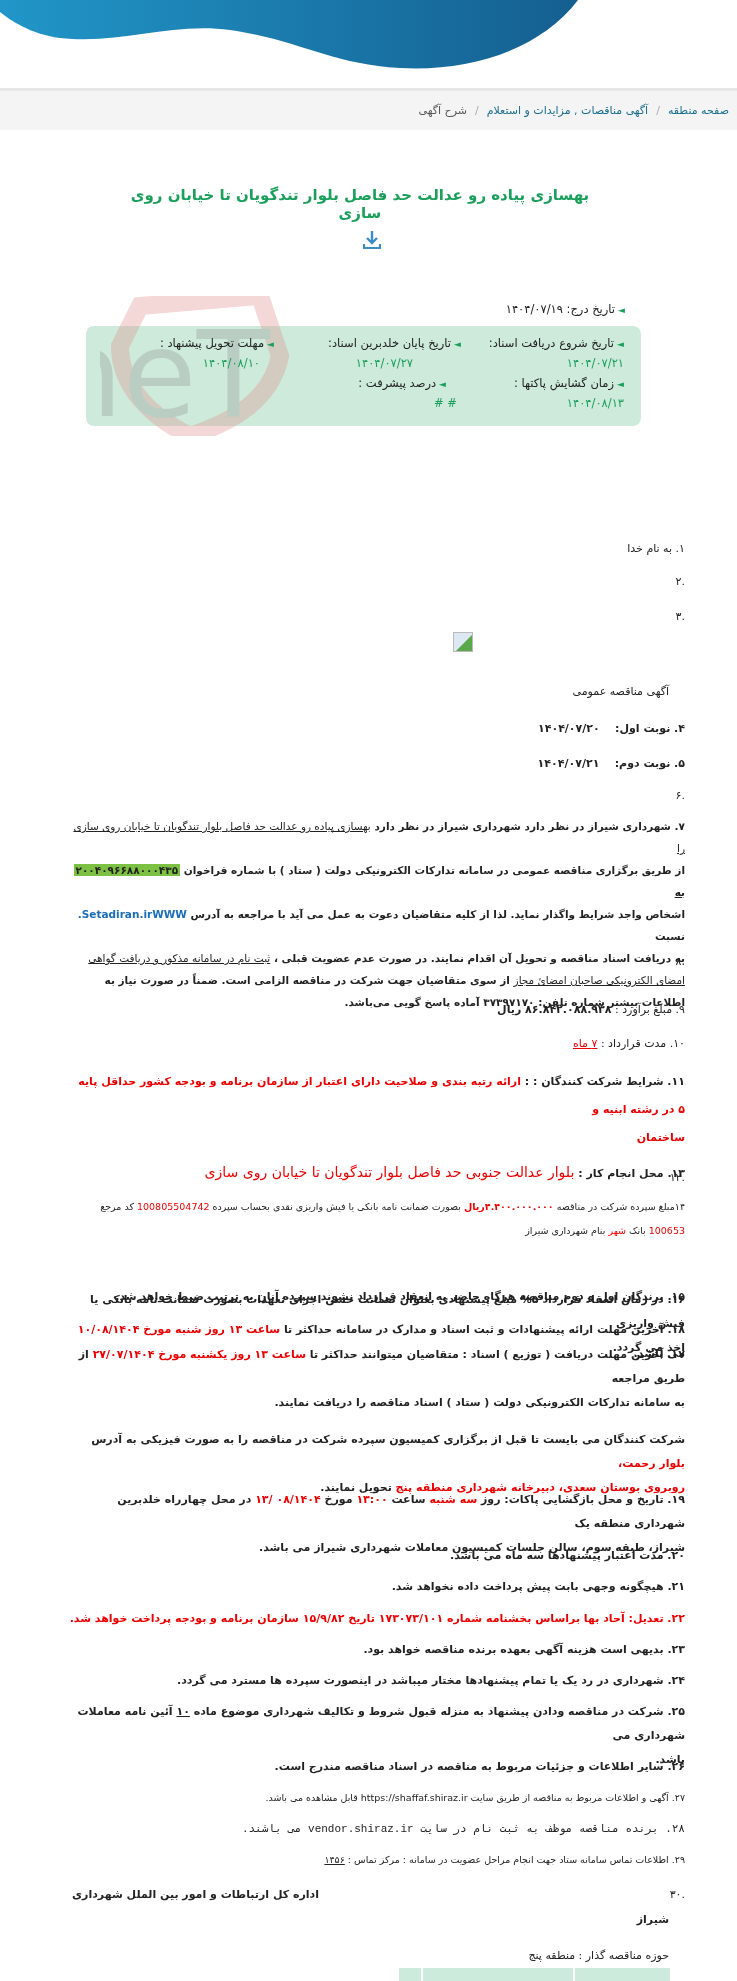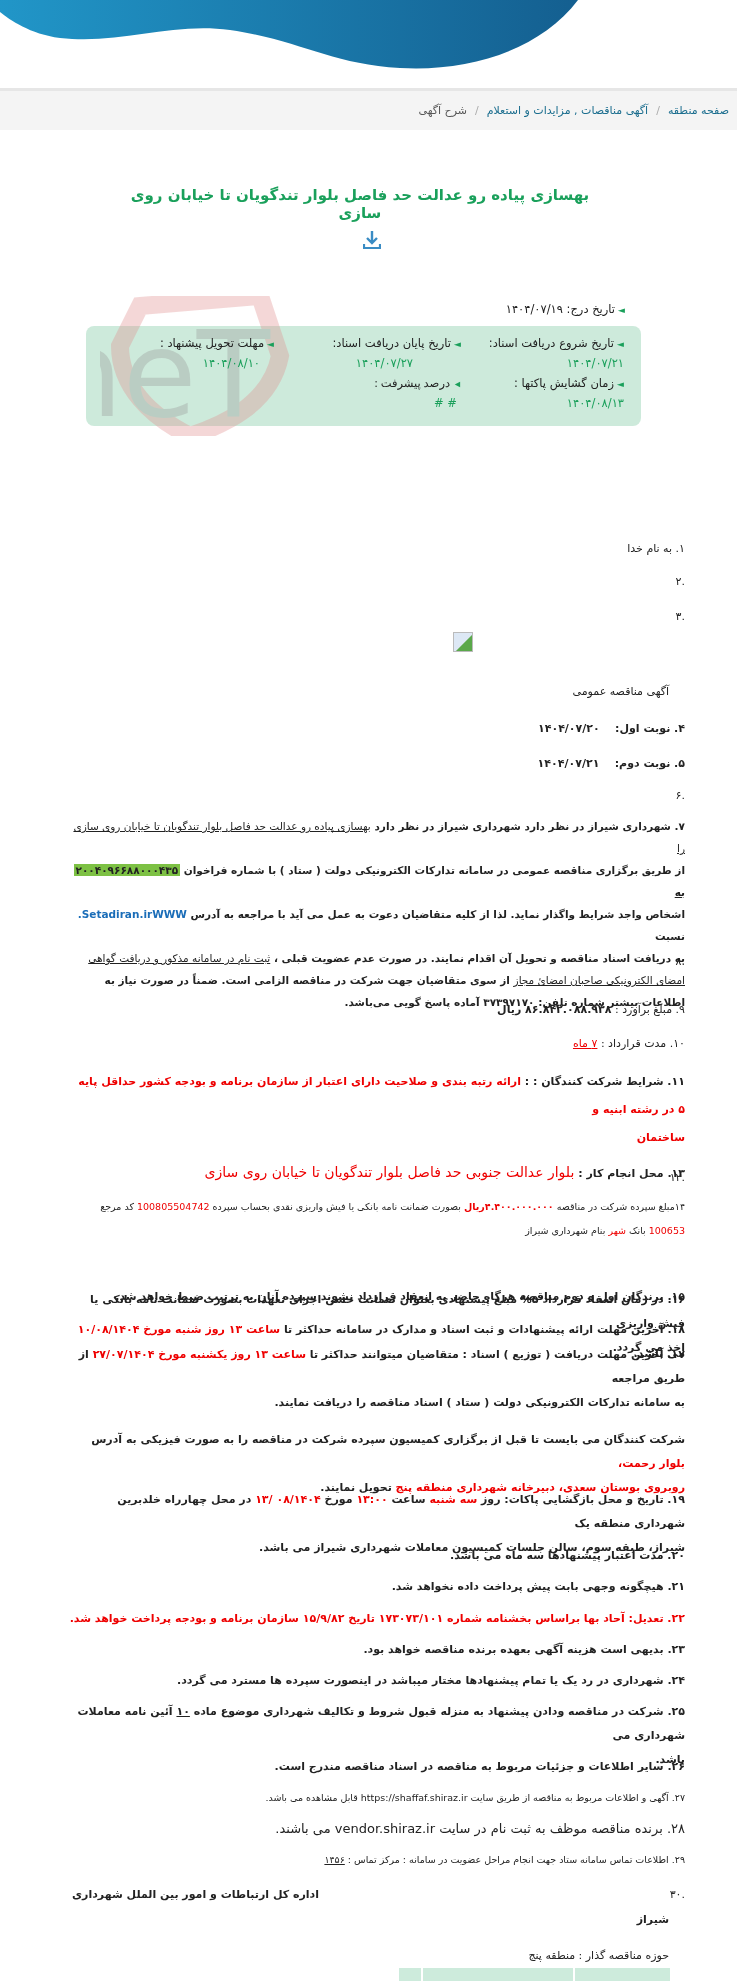--- a/index.html
+++ b/index.html
@@ -60,27 +60,27 @@
   <path d="M40,10 L160,0 L180,60 C170,110 120,130 90,140 C50,120 20,90 20,50 Z" fill="none" stroke="#e09090" stroke-width="18"></path>
   <text x="170" y="120" font-family="DejaVu Sans, sans-serif" font-size="120" fill="#999">AriaTender.neT</text>
 </svg>
 
 <div class="date-ins">
   <span class="tri">◄</span><span>تاریخ درج:</span> <span>۱۴۰۴/۰۷/۱۹</span>
 </div>
 
 <div class="info-cell" style="top:336px; right:113px;"><span class="tri">◄</span><span>تاریخ شروع دریافت اسناد:</span></div>
 <div class="info-val" style="top:356px; right:113px;">۱۴۰۴/۰۷/۲۱</div>
-<div class="info-cell" style="top:336px; right:276px;"><span class="tri">◄</span><span>تاریخ پایان دریافت اسناد:</span></div>
+<div class="info-cell" style="top:336px; right:276px;"><span class="tri">◄</span><span>تاریخ پایان خلدبرین اسناد:</span></div>
 <div class="info-val" style="top:356px; right:324px;">۱۴۰۴/۰۷/۲۷</div>
 <div class="info-cell" style="top:336px; right:463px;"><span class="tri">◄</span><span>مهلت تحویل پیشنهاد :</span></div>
 <div class="info-val" style="top:356px; right:477px;">۱۴۰۴/۰۸/۱۰</div>
 <div class="info-cell" style="top:376px; right:113px;"><span class="tri">◄</span><span>زمان گشایش پاکتها :</span></div>
 <div class="info-val" style="top:396px; right:113px;">۱۴۰۴/۰۸/۱۳</div>
-<div class="info-cell" style="top:376px; right:275px;font-family:Liberation Serif, serif;"><span class="tri">◄</span><span>درصد پیشرفت :</span></div>
+<div class="info-cell" style="top:376px; right:291px;"><span class="tri">◄</span><span>درصد پیشرفت :</span></div>
 <div class="info-val" style="top:396px; right:280px;"># #</div>
 
 <div class="item" style="top:537px;">۱. به نام خدا</div>
 <div class="item" style="top:570px;">.۲</div>
 <div class="item" style="top:605px;">.۳</div>
 <div class="broken-img"></div>
 <div class="item" style="top:680px; right:68px;">آگهی مناقصه عمومی</div>
 <div class="item bold" style="top:717px;"><span>۴. نوبت اول:</span>&nbsp;&nbsp;&nbsp; <span>۱۴۰۴/۰۷/۲۰</span></div>
 <div class="item bold" style="top:752px;"><span>۵. نوبت دوم:</span>&nbsp;&nbsp;&nbsp; <span>۱۴۰۴/۰۷/۲۱</span></div>
 <div class="item" style="top:784px;">.۶</div>
@@ -108,21 +108,21 @@
 <div class="item bold" style="top:1428px; left:72px;"><span>شرکت کنندگان می بایست تا قبل از برگزاری کمیسیون سپرده شرکت در مناقصه را به صورت فیزیکی به آدرس </span><span class="red">بلوار رحمت،</span><br><span class="red">روبروی بوستان سعدی، دبیرخانه شهرداری منطقه پنج</span><span> تحویل نمایند.</span></div>
 <div class="item bold" style="top:1488px; left:72px;"><span>۱۹. تاریخ و محل بازگشایی پاکات: روز </span><span class="red">سه شنبه</span><span> ساعت  </span><span class="red">۱۳:۰۰</span><span>  مورخ  </span><span class="red">۰۸/۱۴۰۴ /۱۳</span><span> در محل چهارراه خلدبرین شهرداری منطقه یک</span><br><span>شیراز، طبقه سوم، سالن جلسات کمیسیون معاملات شهرداری شیراز می باشد.</span></div>
 <div class="item bold" style="top:1544px;">۲۰. مدت اعتبار پیشنهادها سه ماه می باشد.</div>
 <div class="item bold" style="top:1575px;">۲۱. هیچگونه وجهی بابت پیش پرداخت داده نخواهد شد.</div>
 <div class="item bold red" style="top:1607px;">۲۲. تعدیل: آحاد بها براساس بخشنامه شماره ۱۷۳۰۷۳/۱۰۱ تاریخ ۱۵/۹/۸۲ سازمان برنامه و بودجه پرداخت خواهد شد.</div>
 <div class="item bold" style="top:1638px;">۲۳. بدیهی است هزینه آگهی بعهده برنده مناقصه خواهد بود.</div>
 <div class="item bold" style="top:1669px;margin-left:20px;">۲۴.  شهرداری در رد یک یا تمام پیشنهادها  مختار میباشد در اینصورت سپرده ها مسترد می گردد.</div>
 <div class="item bold" style="top:1700px; left:72px;"><span>۲۵. شرکت در مناقصه ودادن پیشنهاد به منزله قبول شروط و تکالیف شهرداری موضوع ماده </span><span class="u">۱۰</span><span> آئین نامه معاملات شهرداری می</span><br><span>باشد.</span></div>
 <div class="item bold" style="top:1755px;">۲۶. سایر اطلاعات و جزئیات مربوط به مناقصه در اسناد مناقصه مندرج است.</div>
 <div class="item" style="top:1786px; font-size:9.5px;">۲۷. آگهی و اطلاعات مربوط به مناقصه از طریق سایت https://shaffaf.shiraz.ir قابل مشاهده می باشد.</div>
-<div class="item" style="top:1817px; font-size:13px;">۲۸. برنده مناقصه موظف به ثبت نام در سایت vendor.shiraz.ir می باشند.</div>
+<div class="item" style="top:1817px; font-size:11px;font-family:Liberation Mono, monospace;">۲۸. برنده مناقصه موظف به ثبت نام در سایت vendor.shiraz.ir می باشند.</div>
 <div class="item" style="top:1848px; font-size:9.5px;"><span>۲۹. اطلاعات تماس سامانه ستاد جهت انجام مراحل عضویت در سامانه : مرکز تماس : </span><span class="u">۱۴۵۶</span></div>
 <div class="item" style="top:1883px;">.۳۰</div>
 <div class="item bold" style="top:1883px; right:auto; left:72px;">اداره کل ارتباطات و امور بین الملل شهرداری</div>
 <div class="item bold" style="top:1908px; right:68px;">شیراز</div>
 <div class="item" style="top:1944px; right:68px;">حوزه مناقصه گذار : منطقه پنج</div>
 
 <div class="table-stub">
   <div style="width:97px"></div>
     <div style="width:152px"></div>
     <div style="width:24px"></div>

